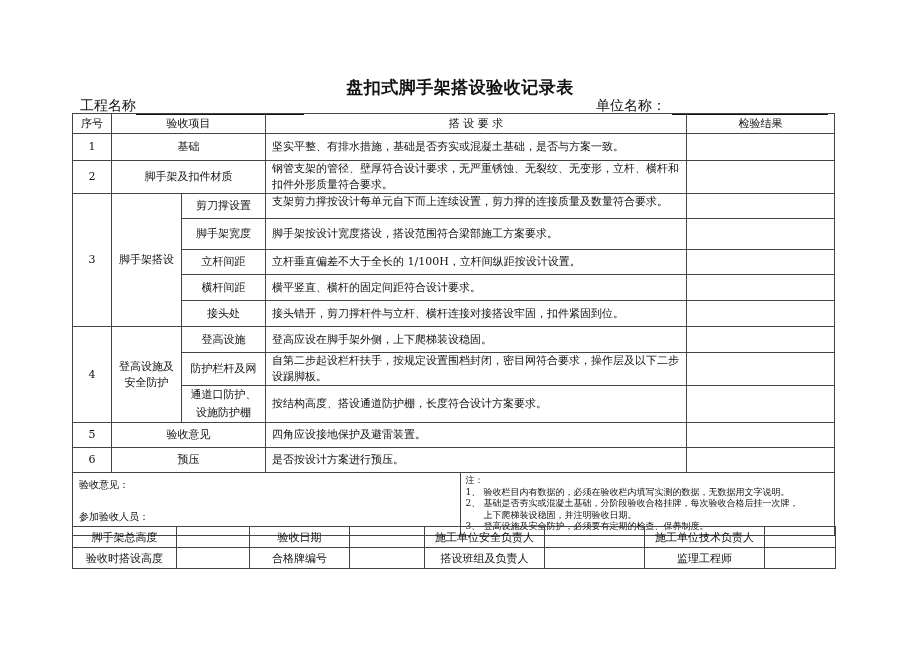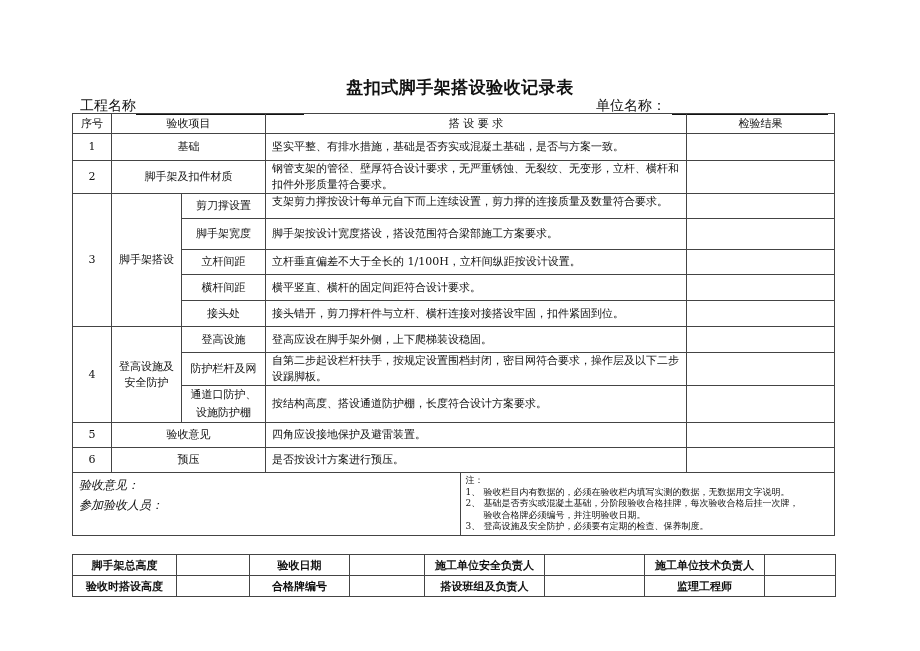--- a/index.html
+++ b/index.html
@@ -8,22 +8,22 @@
   .meta { position:absolute; top:97px; font-size:14px; }
   .meta .line { display:inline-block; border-bottom:1px solid #111; vertical-align:bottom; height:12px; }
   table.main { position:absolute; left:72px; top:113px; border-collapse:collapse; table-layout:fixed; }
   table.main td { border:1px solid #444; font-size:11px; padding:0 6px; line-height:16px; vertical-align:middle; }
   .c { text-align:center; }
   .l { text-align:left; }
   .notes-cell { vertical-align:top !important; padding:3px 6px !important; }
   .note-line { font-size:9px; line-height:11.5px; }
   .note-line .n { display:inline-block; width:18px; }
   .note-indent { padding-left:18px; }
-  .opinion { font-size:12px; line-height:12px;font-style:italic; }
-  table.bottom { position:absolute; left:72px; top:554px; border-collapse:collapse; table-layout:fixed;font-weight:bold; }
+  .opinion { font-size:10px; line-height:12px; }
+  table.bottom { position:absolute; left:72px; top:526px; border-collapse:collapse; table-layout:fixed; }
   table.bottom td { border:1px solid #444; font-size:11px; text-align:center; height:20px; padding:0; }
 </style>
 </head>
 <body>
 
 <div class="title">盘扣式脚手架搭设验收记录表</div>
 
 <div class="meta" style="left:80px;">
   <span>工程名称</span><span class="line" style="width:168px;"></span>
 </div>
@@ -110,29 +110,29 @@
   </tr>
   <tr style="height:25px">
     <td class="c">6</td>
     <td class="c" colspan="2">预压</td>
     <td class="l">是否按设计方案进行预压。</td>
     <td></td>
   </tr>
   <tr style="height:63px">
     <td colspan="3" class="notes-cell" style="border-right:none; padding-top:6px !important;">
       <div class="opinion">验收意见：</div>
-      <div class="opinion" style="margin-top:8px;">参加验收人员：</div>
+      <div class="opinion" style="margin-top:20px;">参加验收人员：</div>
     </td>
     <td colspan="2" class="notes-cell" style="position:relative; border-left:none;">
       <div style="position:absolute; left:194px; top:0; bottom:0; border-left:1px solid #444;"></div>
       <div style="position:absolute; left:200px; top:2px; width:370px;">
         <div class="note-line">注：</div>
         <div class="note-line"><span class="n">1、</span><span>验收栏目内有数据的，必须在验收栏内填写实测的数据，无数据用文字说明。</span></div>
         <div class="note-line"><span class="n">2、</span><span>基础是否夯实或混凝土基础，分阶段验收合格挂牌，每次验收合格后挂一次牌，</span></div>
-        <div class="note-line note-indent">验收合格牌必须编号，并注明验收日期。</div>
+        <div class="note-line note-indent">上下爬梯装设稳固，并注明验收日期。</div>
         <div class="note-line"><span class="n">3、</span><span>登高设施及安全防护，必须要有定期的检查、保养制度。</span></div>
       </div>
     </td>
   </tr>
 </tbody>
   </table>
 
 <table class="bottom">
   <colgroup>
     <col style="width:104px">

